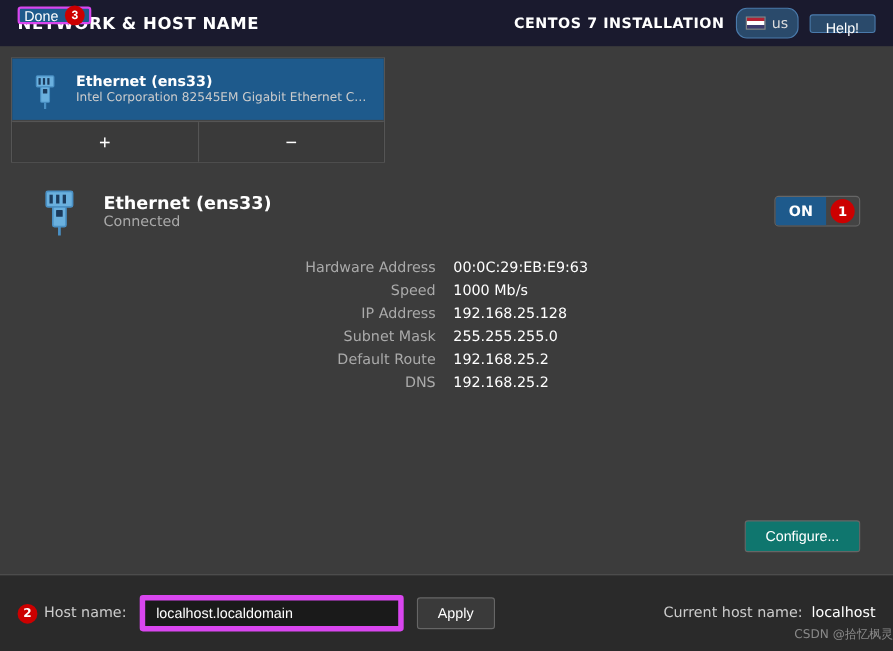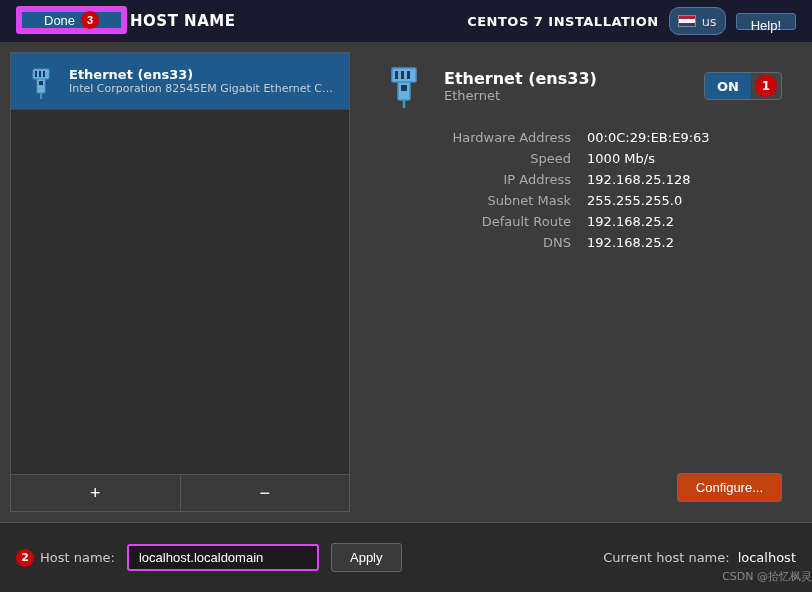--- a/index.html
+++ b/index.html
@@ -65,27 +65,27 @@
       border: 1px solid #4a7aab;
       border-radius: 3px;
       color: #fff;
       padding: 4px 14px;
       cursor: pointer;
       font-size: 13px;
       height: 17px;
     }
     .done-btn {
       background: #1e5a8c;
-      border: 6px solid #d946ef;
+      border: 2px solid #d946ef;
       border-radius: 3px;
       color: #fff;
-      padding: 4px 22px;
-      cursor: pointer;
-      font-size: 13px;
-      height: 28px;
+      padding: 4px 4px;
+      cursor: pointer;
+      font-size: 13px;
+      height: 16px;
       display: flex;
       align-items: center;
       gap: 6px;
     }
     .badge {
       background: #cc0000;
       color: #fff;
       border-radius: 50%;
       width: 18px;
       height: 18px;
@@ -95,20 +95,21 @@
       align-items: center;
       justify-content: center;
     }
 
     
     .main-content {
       display: flex;
       height: calc(592px - 42px - 70px);
       padding: 10px;
       gap: 10px;
+      flex-direction: column;
     }
 
     
     .left-panel {
       width: 340px;
       display: flex;
       flex-direction: column;
       background: #2e2e2e;
       border: 1px solid #555;
     }
@@ -249,21 +250,21 @@
       text-align: right;
       color: #aaa;
     }
     .net-value {
       color: #fff;
     }
 
     .configure-btn {
       align-self: flex-end;
       margin-top: auto;
-      background: #c2410c;
+      background: #0f766e;
       border: 1px solid #666;
       border-radius: 3px;
       color: #fff;
       padding: 6px 18px;
       cursor: pointer;
       font-size: 13px;
     }
 
     
     .bottom-bar {
@@ -277,26 +278,26 @@
     }
     .host-label {
       color: #ccc;
       font-size: 13px;
       display: flex;
       align-items: center;
       gap: 6px;
     }
     .host-input {
       background: #1a1a1a;
-      border: 2px solid #d946ef;
+      border: 5px solid #d946ef;
       border-radius: 3px;
       color: #fff;
       padding: 4px 10px;
       font-size: 13px;
-      width: 192px;
+      width: 240px;
       outline: none;
     }
     .apply-btn {
       background: #3a3a3a;
       border: 1px solid #666;
       border-radius: 3px;
       color: #fff;
       padding: 6px 18px;
       cursor: pointer;
       font-size: 13px;
@@ -382,21 +383,21 @@
           <rect x="15" y="9" width="3" height="8" fill="#1a3a5c"></rect>
           <rect x="21" y="9" width="3" height="8" fill="#1a3a5c"></rect>
           <rect x="27" y="9" width="3" height="8" fill="#1a3a5c"></rect>
           <rect x="18" y="20" width="12" height="18" rx="1.5" fill="#6ab0de" stroke="#4a90c4" stroke-width="1.5"></rect>
           <rect x="21" y="23" width="6" height="6" rx="0.5" fill="#1a3a5c"></rect>
           <line x1="24" y1="38" x2="24" y2="46" stroke="#4a90c4" stroke-width="2.5"></line>
         </svg>
       </div>
       <div class="device-info">
         <div class="device-name">Ethernet (ens33)</div>
-        <div class="device-status">Ethernet</div>
+        <div class="device-status">Connected</div>
       </div>
       <div class="toggle-container">
         <div class="toggle-on">ON</div>
         <div class="toggle-badge">1</div>
       </div>
     </div>
 
     <div class="net-details">
       <div class="net-label">Hardware Address</div>
       <div class="net-value">00:0C:29:EB:E9:63</div>

